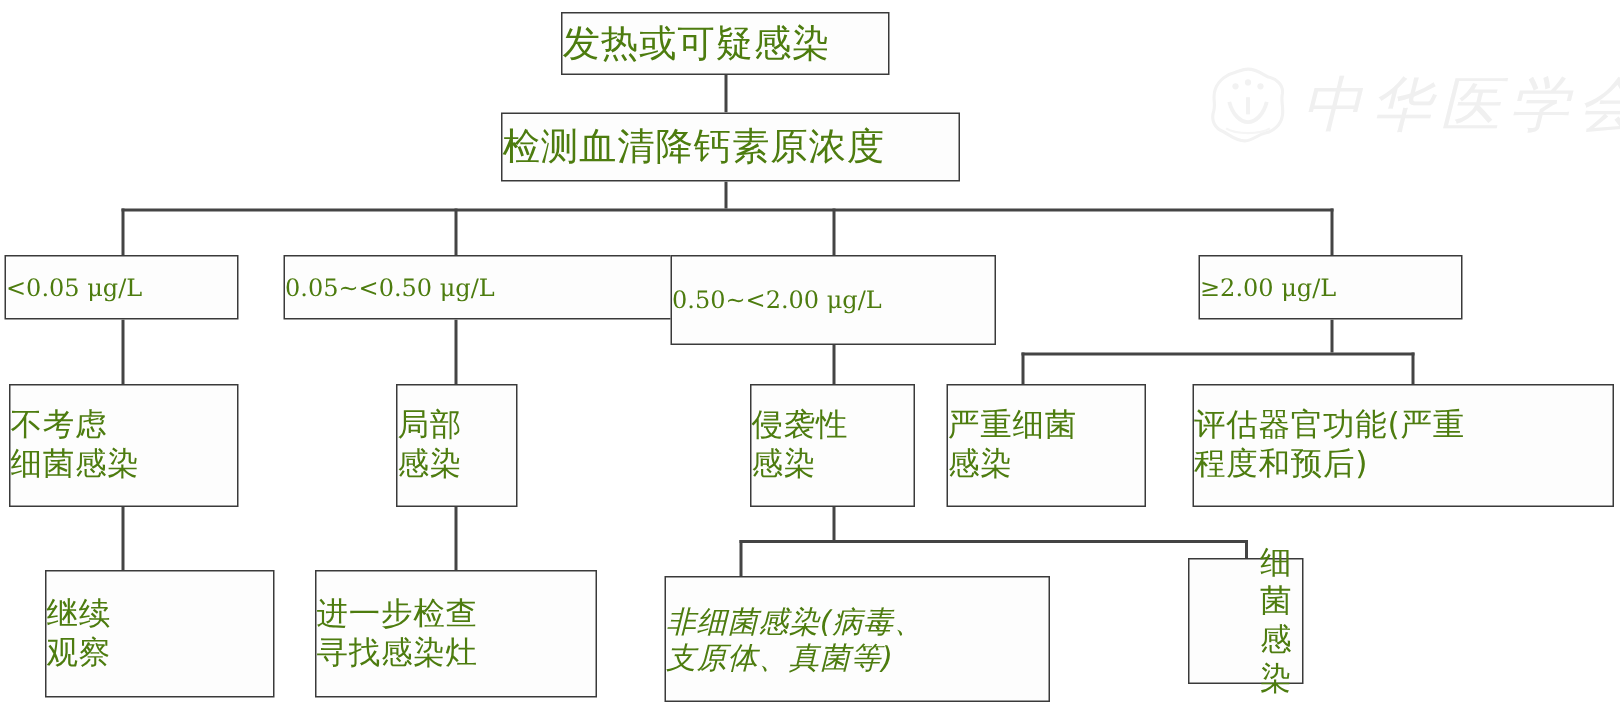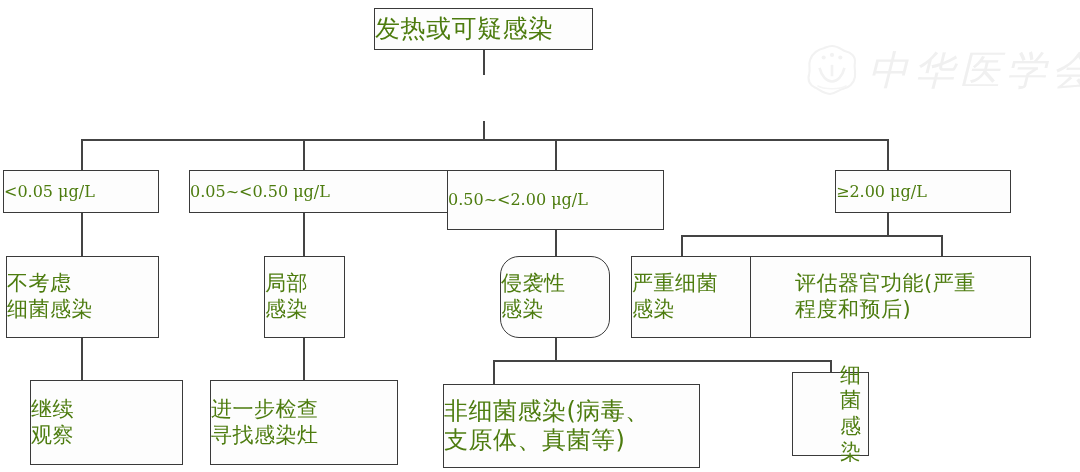--- a/index.html
+++ b/index.html
@@ -30,21 +30,21 @@
     z-index: 3;
   }
   .node span {
     display: block;
     width: 100%;
     white-space: pre-line;
   }
   .t-big   { font-size: 25px; }
   .t-num   { font-size: 16px; font-family: "DejaVu Serif", "Liberation Serif", serif; letter-spacing: 0px; }
   .t-mid   { font-size: 21px; }
-  .t-small { font-size: 24px; }
+  .t-small { font-size: 20px; font-style: italic; }
 
   .line {
     position: absolute;
     background: #444444;
     z-index: 1;
   }
   .vline { width: 1.6px; }
   .hline { height: 1.6px; }
 
   
@@ -118,58 +118,61 @@
 
   <div class="line vline" style="left:555px; top:338px; height:22px;"></div>
   <div class="line hline" style="left:493px; top:360px; width:338px;"></div>
   <div class="line vline" style="left:493px; top:360px; height:24px;"></div>
   <div class="line vline" style="left:830px; top:360px; height:24px;"></div>
 
   <div class="node t-big" style="left:374px; top:8px; width:219px; height:42px;">
     <span>发热或可疑感染</span>
   </div>
 
+  <div class="node t-big" style="left:334px; top:75px; width:306px; height:46px;">
+    <span>检测血清降钙素原浓度</span>
+  </div>
 
   <div class="node t-num" style="left:3px; top:170px; width:156px; height:43px;">
     <span>&lt;0.05 μg/L</span>
   </div>
 
   <div class="node t-num" style="left:189px; top:170px; width:262px; height:43px;">
     <span>0.05~&lt;0.50 μg/L</span>
   </div>
 
   <div class="node t-num" style="left:447px; top:170px; width:217px; height:60px;">
     <span>0.50~&lt;2.00 μg/L</span>
   </div>
 
-  <div class="node t-num" style="left:799px; top:170px; width:176px; height:43px;margin-left:36px;">
+  <div class="node t-num" style="left:799px; top:170px; width:176px; height:43px;">
     <span>≥2.00 μg/L</span>
   </div>
 
   <div class="node t-mid" style="left:6px; top:256px; width:153px; height:82px;">
     <span>不考虑
 细菌感染</span>
   </div>
 
   <div class="node t-mid" style="left:264px; top:256px; width:81px; height:82px;">
     <span>局部
 感染</span>
   </div>
 
-  <div class="node t-mid" style="left:500px; top:256px; width:110px; height:82px;border-radius:19px;">
+  <div class="node t-mid" style="left:500px; top:256px; width:110px; height:82px;">
     <span>侵袭性
 感染</span>
   </div>
 
   <div class="node t-mid" style="left:631px; top:256px; width:133px; height:82px;">
     <span>严重细菌
 感染</span>
   </div>
 
-  <div class="node t-mid" style="left:750px; top:256px; width:281px; height:82px;padding-left:44px;">
+  <div class="node t-mid" style="left:795px; top:256px; width:281px; height:82px;">
     <span>评估器官功能(严重
 程度和预后)</span>
   </div>
 
   <div class="node t-mid" style="left:6px; top:380px; width:153px; height:85px;margin-left:24px;">
     <span>继续
 观察</span>
   </div>
 
   <div class="node t-mid" style="left:210px; top:380px; width:188px; height:85px;">

